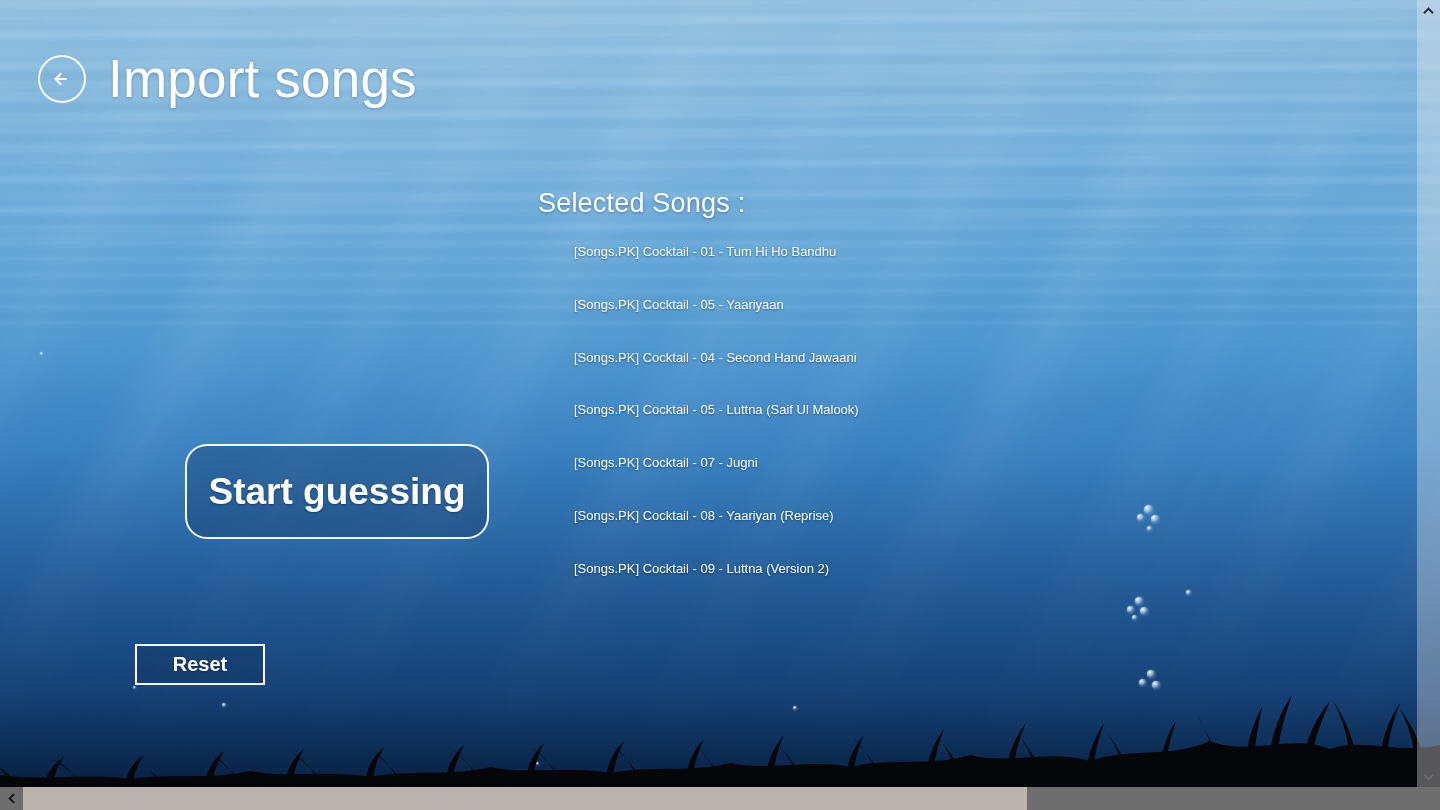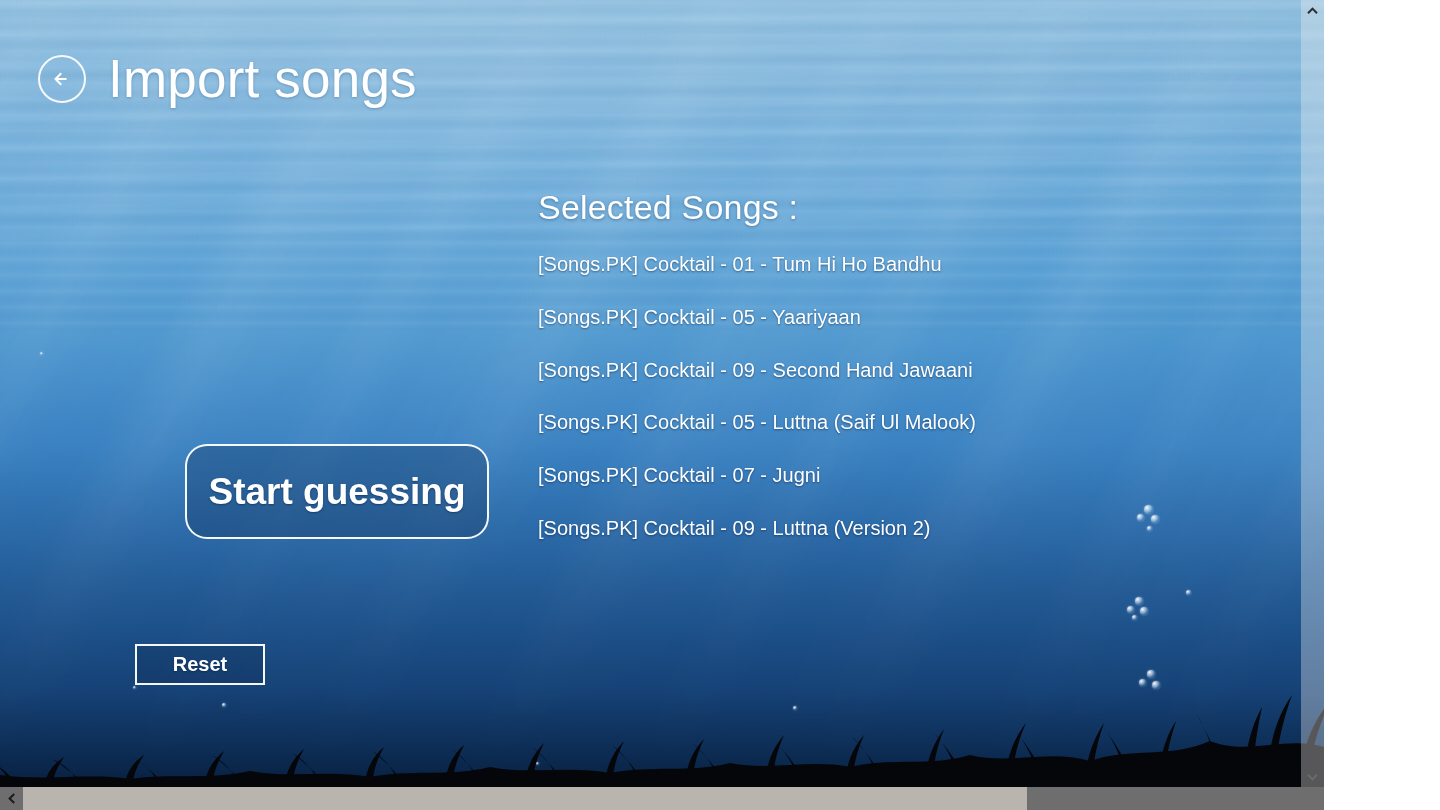--- a/index.html
+++ b/index.html
@@ -6,21 +6,21 @@
 
   html, body {
     width: 1440px;
     height: 810px;
     overflow: hidden;
     font-family: "Liberation Sans", sans-serif;
   }
 
   #app {
     position: relative;
-    width: 1324px;
+    width: 1440px;
     height: 810px;
     overflow: hidden;
     background: #15803d;
   }
 
   
   .bg {
     position: absolute;
     inset: 0;
     background: linear-gradient(
@@ -204,37 +204,38 @@
 
   
   .songs {
     position: absolute;
     left: 538px;
     top: 188px;
     width: 780px;
   }
   .songs-heading {
     color: #ffffff;
-    font-size: 34px;
+    font-size: 27px;
     font-weight: 400;
     letter-spacing: 0.2px;
     margin-bottom: 25px;
     text-shadow: 0 1px 3px rgba(0,30,65,0.35);
   }
   .song-item {
     color: #ffffff;
-    font-size: 20px;
+    font-size: 13px;
     font-weight: 400;
     line-height: 1.2;
     height: 52.8px;
     display: flex;
     align-items: flex-start;
     white-space: nowrap;
     text-shadow: 0 1px 2px rgba(0,30,65,0.5);
     cursor: default;
+    margin-left: 36px;
   }
 
   
   .vscroll {
     position: absolute;
     top: 0;
     right: 0;
     width: 23px;
     height: 787px;
     background: rgba(242,242,242,0.35);
@@ -392,23 +393,24 @@
   <div class="actions">
     <button class="btn btn-start">Start guessing</button>
     <button class="btn btn-reset">Reset</button>
   </div>
 
   <div class="songs">
     <div class="songs-heading">Selected Songs :</div>
     <div>
       <div class="song-item">[Songs.PK] Cocktail - 01 - Tum Hi Ho Bandhu</div>
       <div class="song-item">[Songs.PK] Cocktail - 05 - Yaariyaan</div>
-      <div class="song-item">[Songs.PK] Cocktail - 09 - Second Hand Jawaani</div>
+      <div class="song-item">[Songs.PK] Cocktail - 04 - Second Hand Jawaani</div>
       <div class="song-item">[Songs.PK] Cocktail - 05 - Luttna (Saif Ul Malook)</div>
       <div class="song-item">[Songs.PK] Cocktail - 07 - Jugni</div>
+      <div class="song-item">[Songs.PK] Cocktail - 08 - Yaariyan (Reprise)</div>
       <div class="song-item">[Songs.PK] Cocktail - 09 - Luttna (Version 2)</div>
     </div>
   </div>
 
   <div class="vscroll">
     <div class="vscroll-arrow">
       <svg width="11" height="8" viewBox="0 0 11 8">
         <path d="M1 6.2 L5.5 1.6 L10 6.2" fill="none" stroke="#2c2c2c" stroke-width="2"></path>
       </svg>
     </div>

